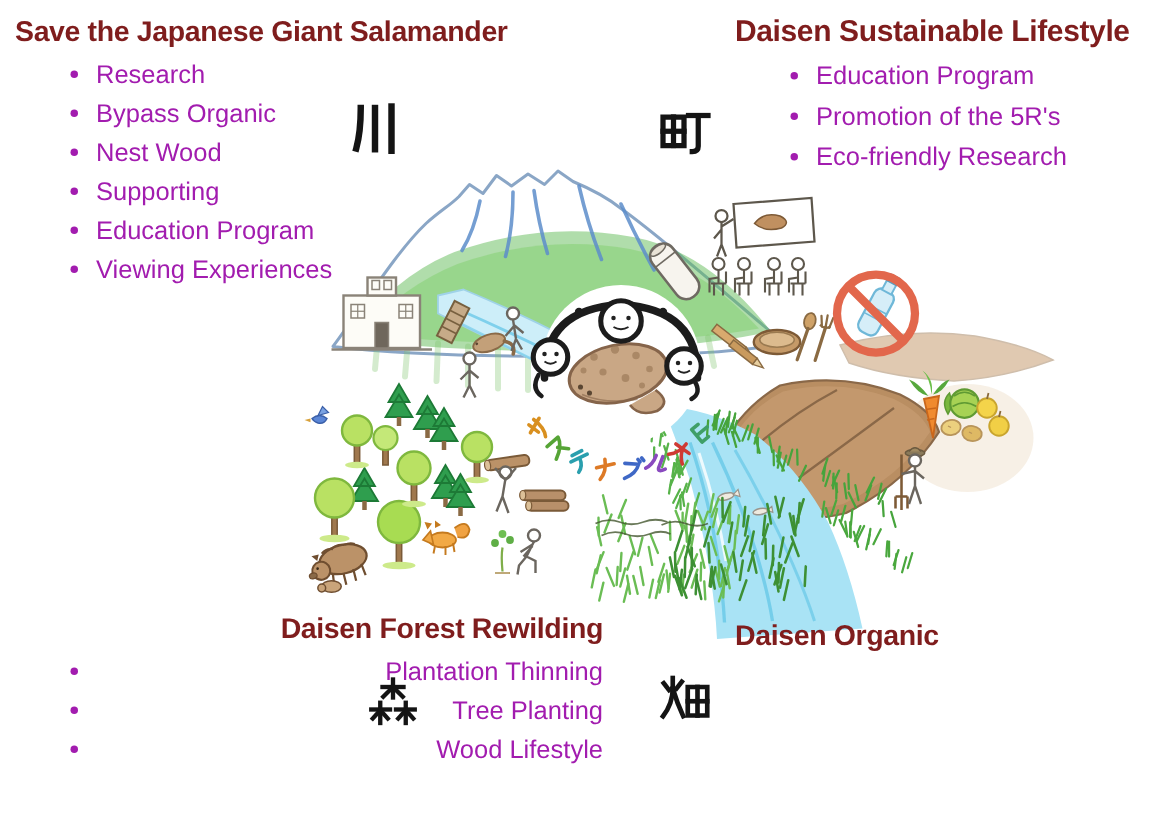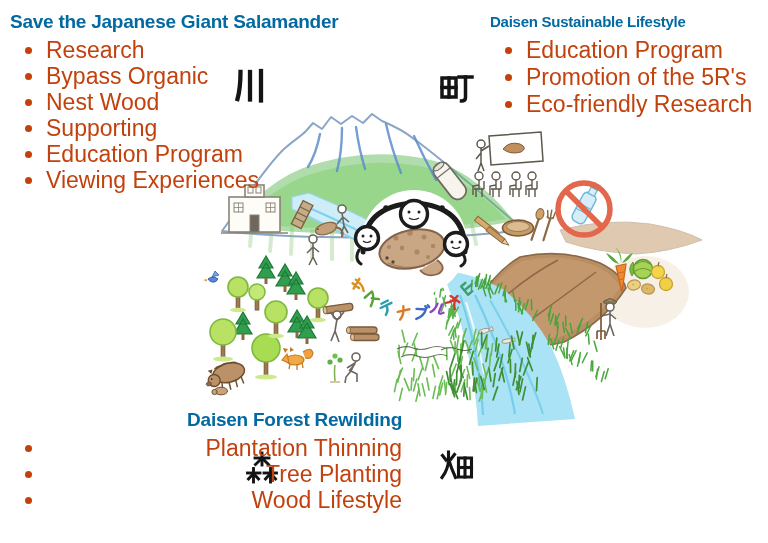--- a/index.html
+++ b/index.html
@@ -1,26 +1,26 @@
 <!DOCTYPE html>
 <html><head>
 <meta charset="utf-8">
 <style>
   html,body{margin:0;padding:0;background:#fff;}
   .canvas{position:relative;width:768px;height:543px;background:#fff;overflow:hidden;
           font-family:"Liberation Sans",sans-serif;}
   svg.art{position:absolute;left:0;top:0;}
   .q{position:absolute;}
-  .q h2{font-size:19px;line-height:23px;font-weight:700;color:#0369a1;margin:0;letter-spacing:-0.25px;}
+  .q h2{font-size:19px;line-height:23px;font-weight:700;color:#7f1d1d;margin:0;letter-spacing:-0.25px;}
   .q ul{list-style:disc;margin:4px 0 0 0;padding:0 0 0 36px;}
-  .q li{font-size:23px;color:#c2410c;line-height:26px;}
+  .q li{font-size:17px;color:#a21caf;line-height:26px;margin-left:18px;}
   .q.tr li,.q.br li{line-height:27px;}
   .tl{left:10px;top:10px;width:392px;}
   .tr{left:490px;top:10px;width:278px;}
-  .tr h2{font-size:15px;}
+  .tr h2{font-size:20px;}
   .bl{left:10px;top:408px;width:392px;text-align:right;}
   .br{left:490px;top:413px;width:278px;}
 </style>
 </head>
 <body>
 
 <div class="canvas">
 
 <svg class="art" width="768" height="543" viewBox="0 0 768 543">
 
@@ -663,15 +663,16 @@
 <section class="q bl">
   <h2>Daisen Forest Rewilding</h2>
   <ul>
     <li>Plantation Thinning</li>
     <li>Tree Planting</li>
     <li>Wood Lifestyle</li>
   </ul>
 </section>
 
 <section class="q br">
+  <h2>Daisen Organic</h2>
 </section>
 
 </div>
 
 </body></html>

